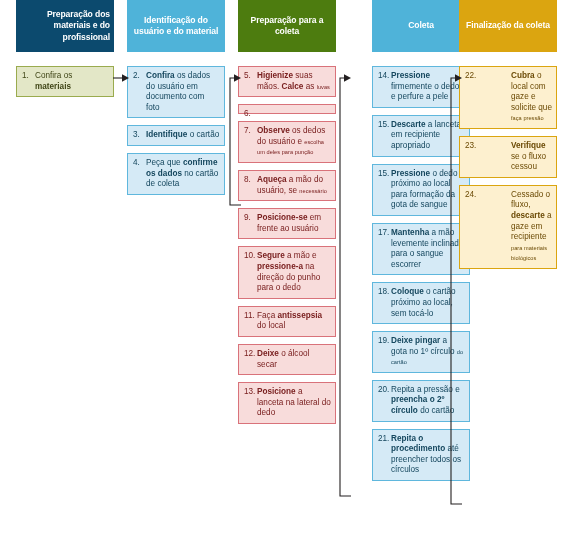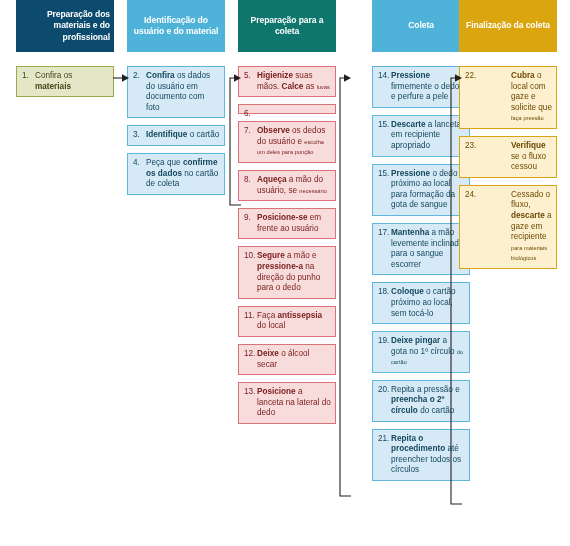--- a/index.html
+++ b/index.html
@@ -33,21 +33,21 @@
     text-align:center;
     color:#ffffff;
     font-weight:bold;
     font-size:8.6px;
     line-height:11.5px;
     letter-spacing:-0.1px;
     padding:2px 4px;
   }
   .head-green {background:#0c4a6e;text-align:right;}
   .head-blue  {background:#4fb3d9;}
-  .head-red   {background:#0f766e;}
+  .head-red   {background:#4d7c0f;}
   .head-gold  {background:#dba510;}
 
   .steps{position:relative;margin-top:14px;}
 
   .box{
     box-sizing:border-box;
     width:98px;
     border:1px solid #000;
     padding:4px 4px 4px 5px;
     margin-bottom:7px;

